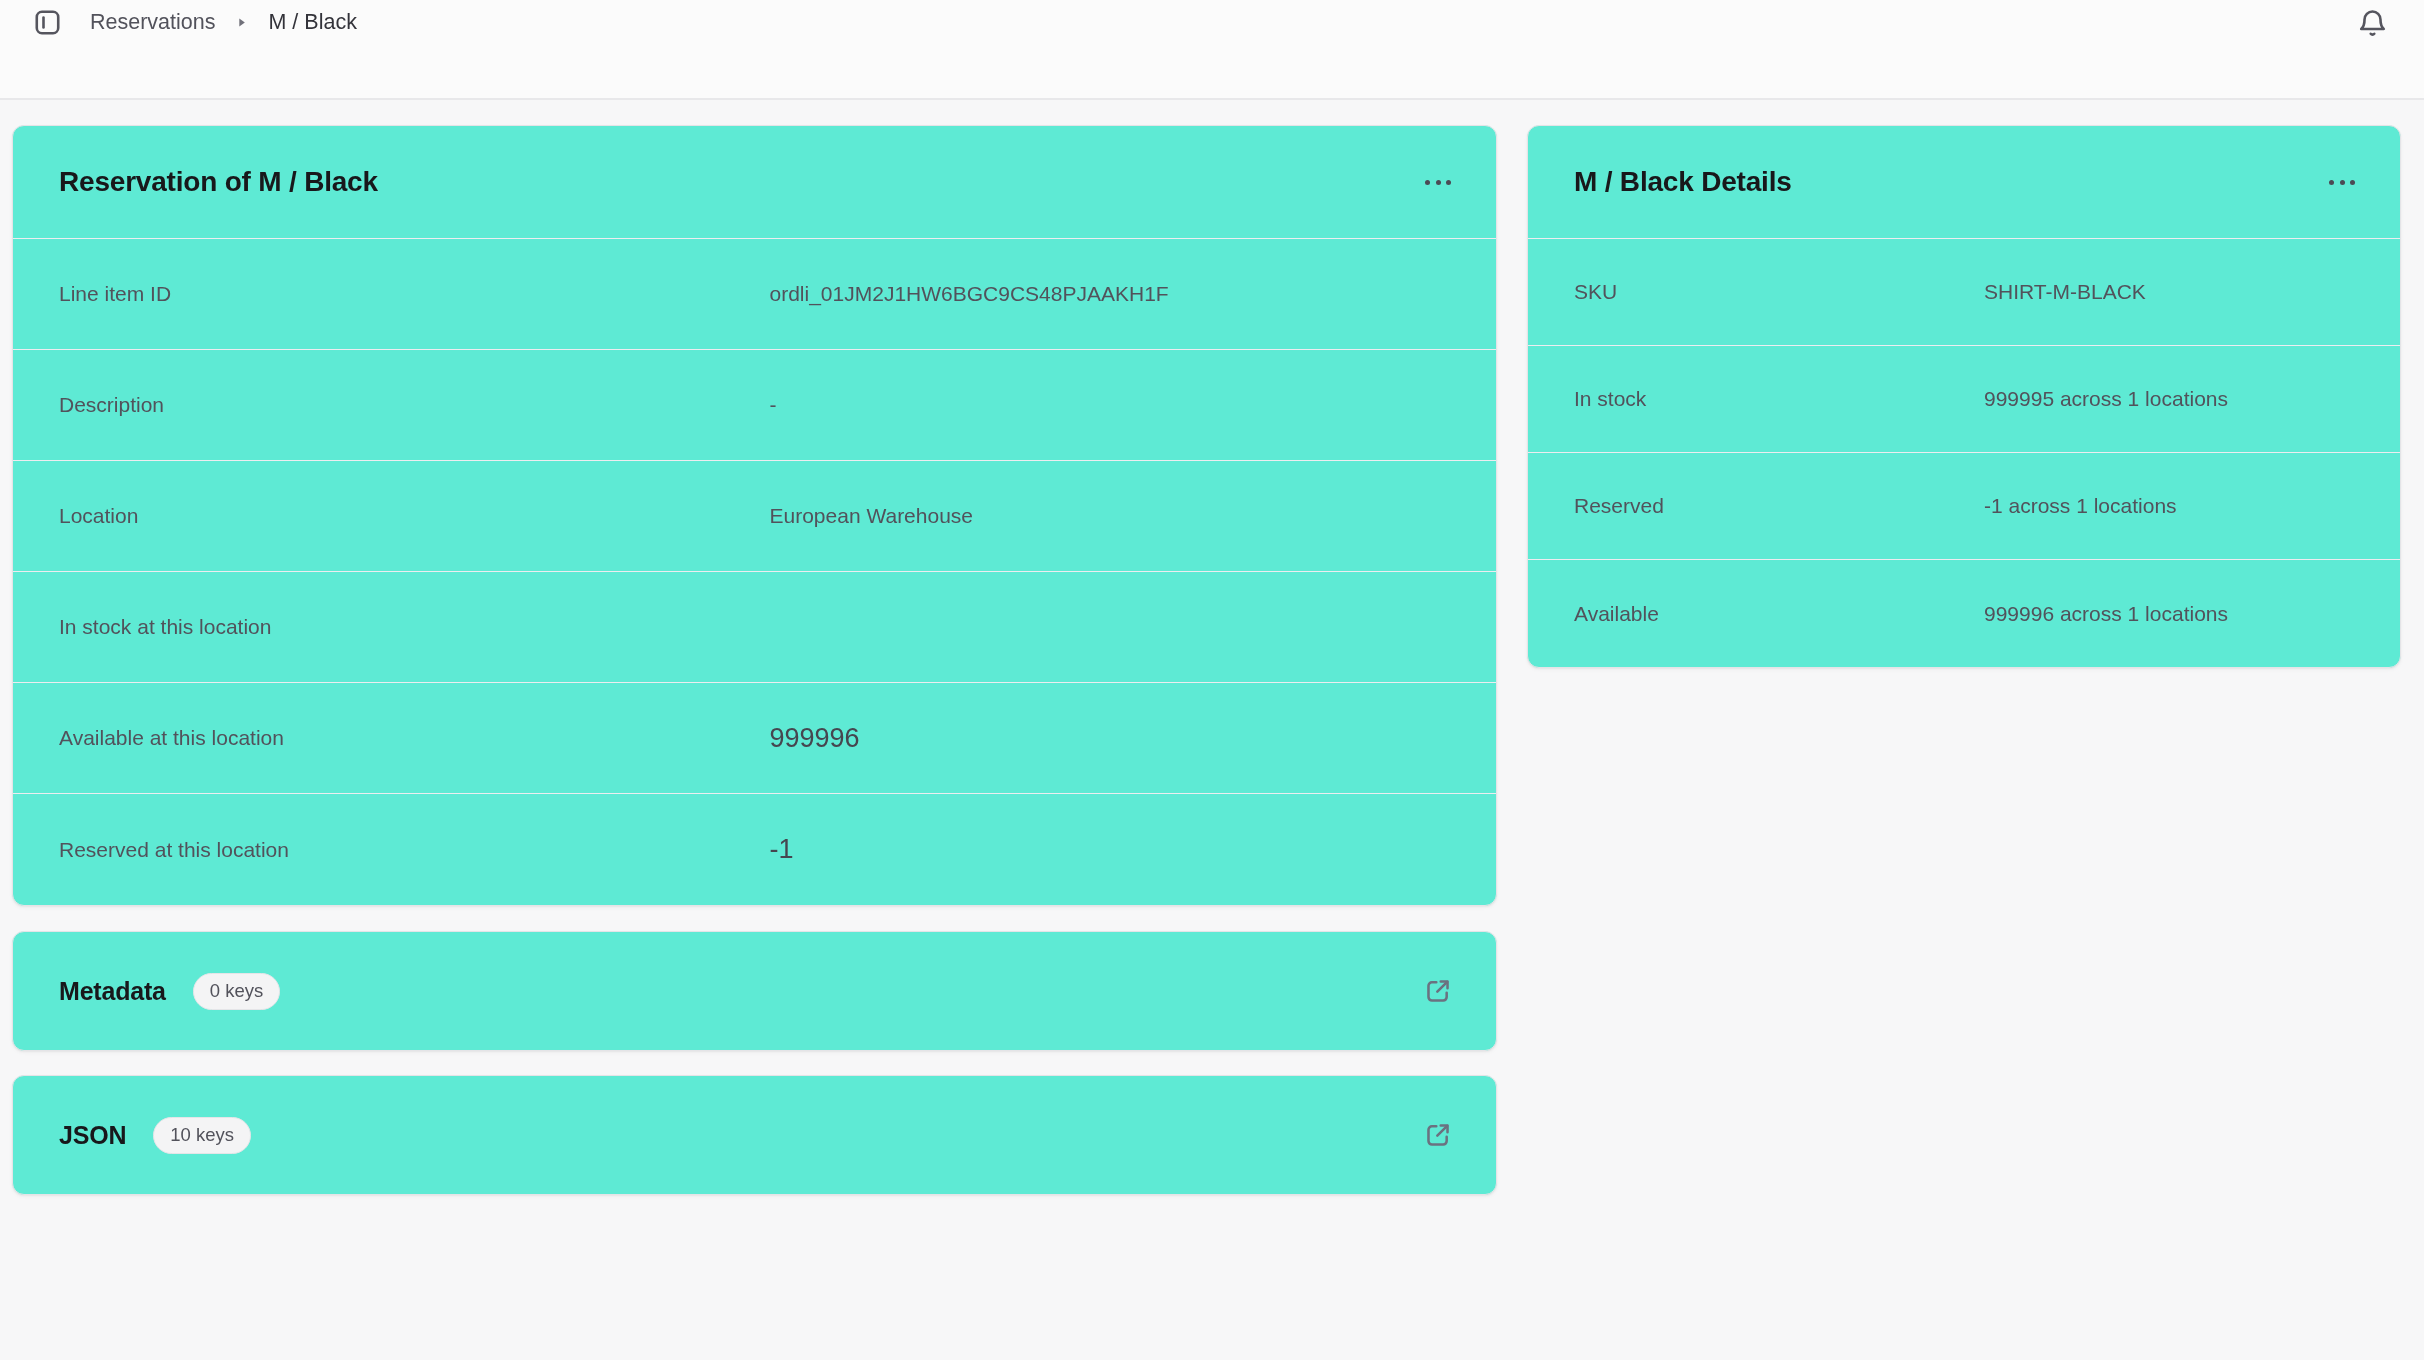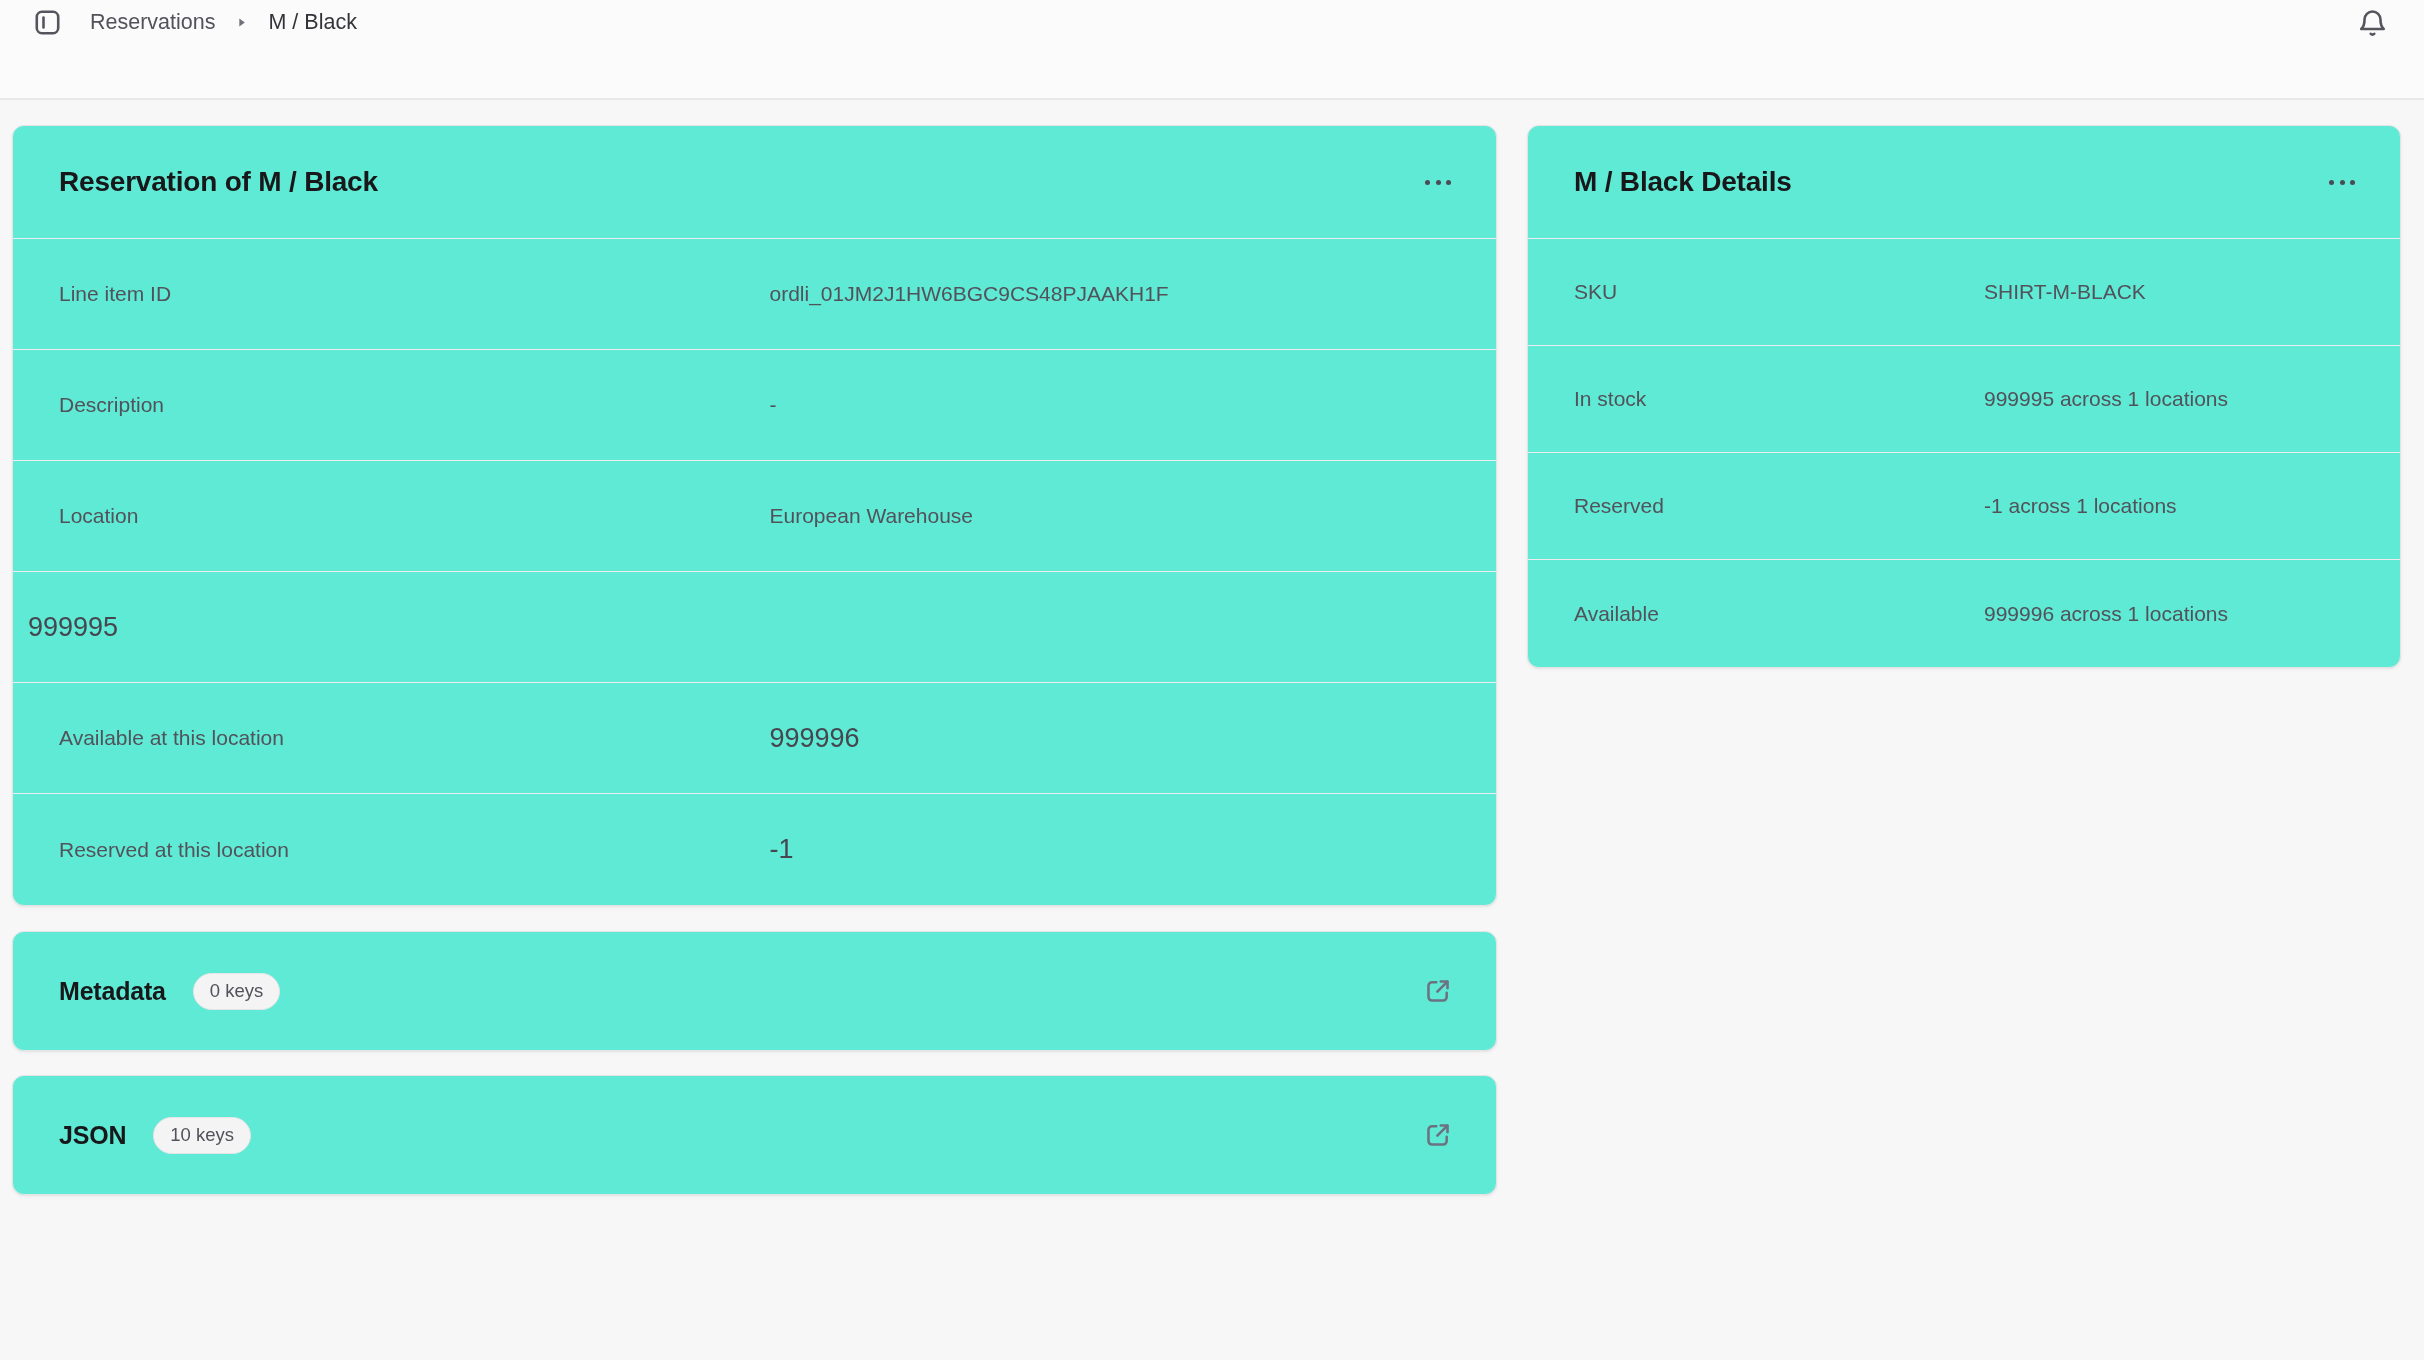--- a/index.html
+++ b/index.html
@@ -152,21 +152,21 @@
       </div>
       <div class="row">
         <div class="row-label">Description</div>
         <div class="row-value">-</div>
       </div>
       <div class="row">
         <div class="row-label">Location</div>
         <div class="row-value">European Warehouse</div>
       </div>
       <div class="row">
-        <div class="row-value num">999995</div>
+        <div class="row-label">In stock at this location</div>
       </div>
       <div class="row">
         <div class="row-label">Available at this location</div>
         <div class="row-value num">999996</div>
       </div>
       <div class="row">
         <div class="row-label">Reserved at this location</div>
         <div class="row-value num">-1</div>
       </div>
     </section>

